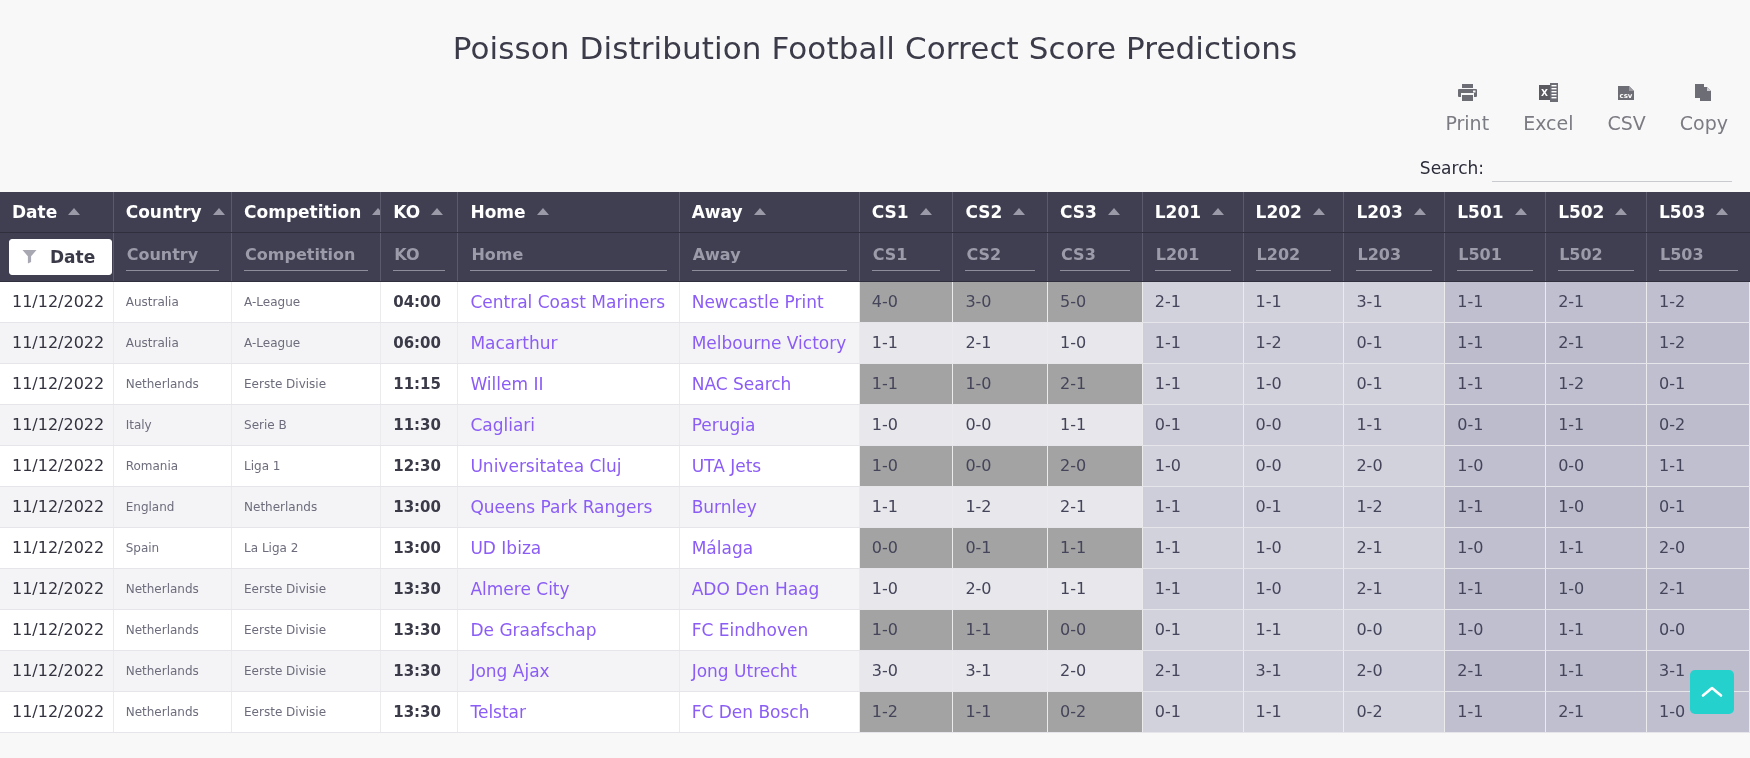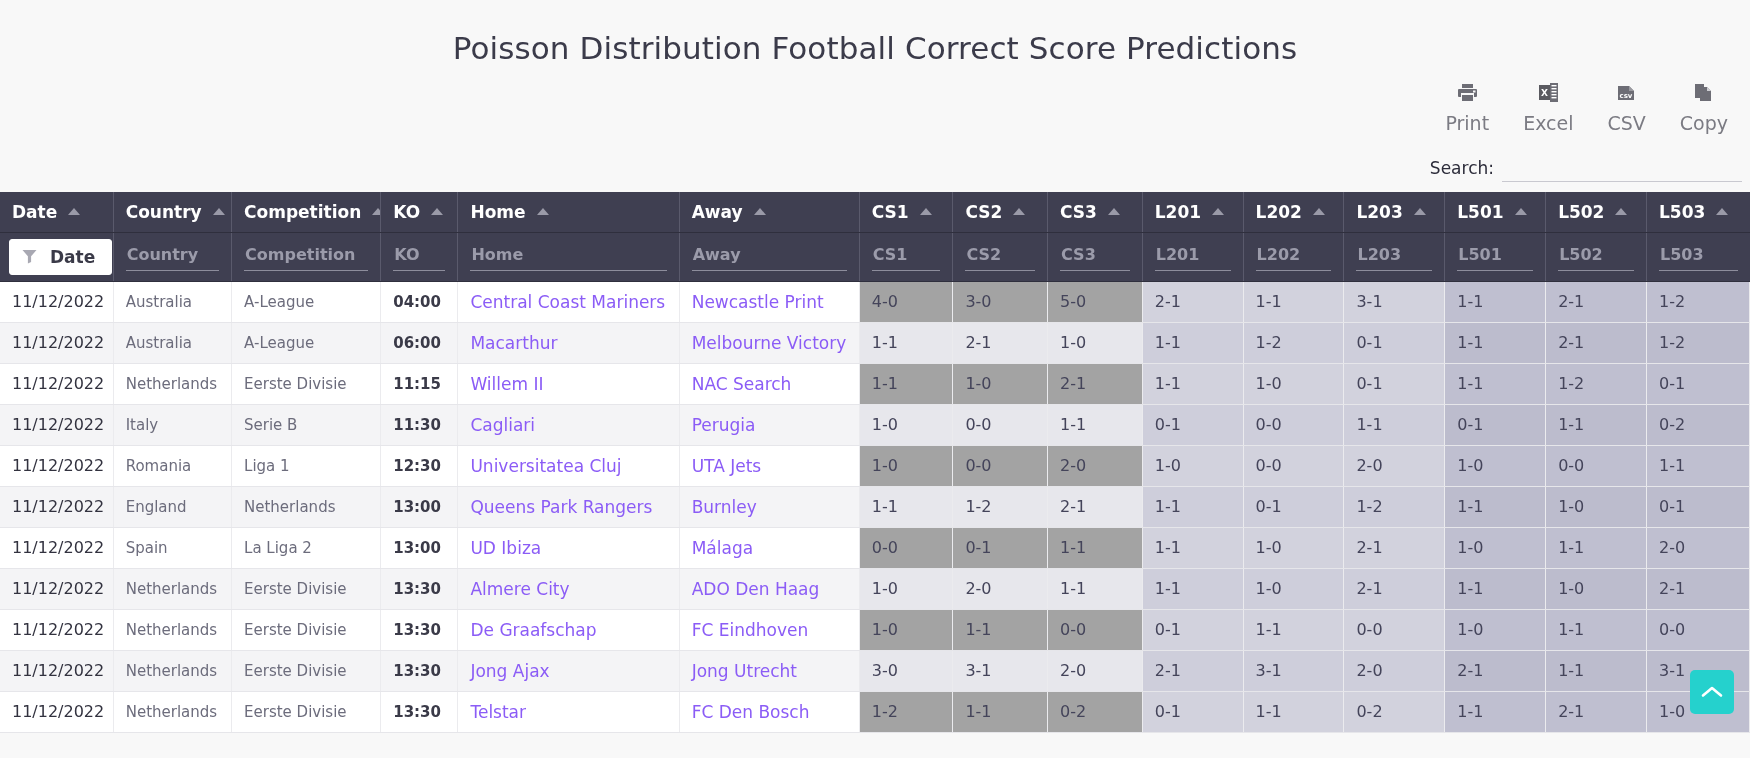--- a/index.html
+++ b/index.html
@@ -57,21 +57,21 @@
     flex-direction: column;
   }
   .tool-ico { display:inline-flex; align-items:center; justify-content:center; width:21px; height:21px; }
   .tool-ico svg { display:block; }
 
   
   .search-wrap {
     display: flex;
     justify-content: flex-end;
     align-items: flex-end;
-    padding-right: 8px;
+    padding-right: 18px;
     margin-top: 14px;
     height: 40px;
   }
   .search-label {
     font-size: 17px;
     color: #2c2c3a;
     font-family: "DejaVu Sans", sans-serif;
     margin-right: 8px;
     padding-bottom: 4px;
   }
@@ -171,21 +171,21 @@
     border-bottom: 1px solid #e6e6ea;
     border-right: 1px solid #ebebee;
     vertical-align: middle;
   }
   tbody tr.odd td  { background: #ffffff; }
   tbody tr.even td { background: #f4f4f6; }
 
   td.c-date { color: #32323f; font-size: 16px; }
   td.c-ko   { color: #3a3a48; font-weight: bold; font-size: 15px; }
   td.c-team { color: #8b5cf6; font-size: 17px; }
-  td.c-meta { color: #6c6c7c; font-size: 15px; }
+  td.c-meta { color: #6c6c7c; font-size: 12px; }
 
   
   tbody tr.odd  td.g-cs  { background: #a3a3a3; }
   tbody tr.even td.g-cs  { background: #e7e7ec; }
   tbody tr.odd  td.g-l2  { background: #d2d2dd; }
   tbody tr.even td.g-l2  { background: #cecedb; }
   tbody tr.odd  td.g-l5  { background: #bfbfd0; }
   tbody tr.even td.g-l5  { background: #bcbccd; }
   td.score { font-size: 16px; color: #44445a; }
 

